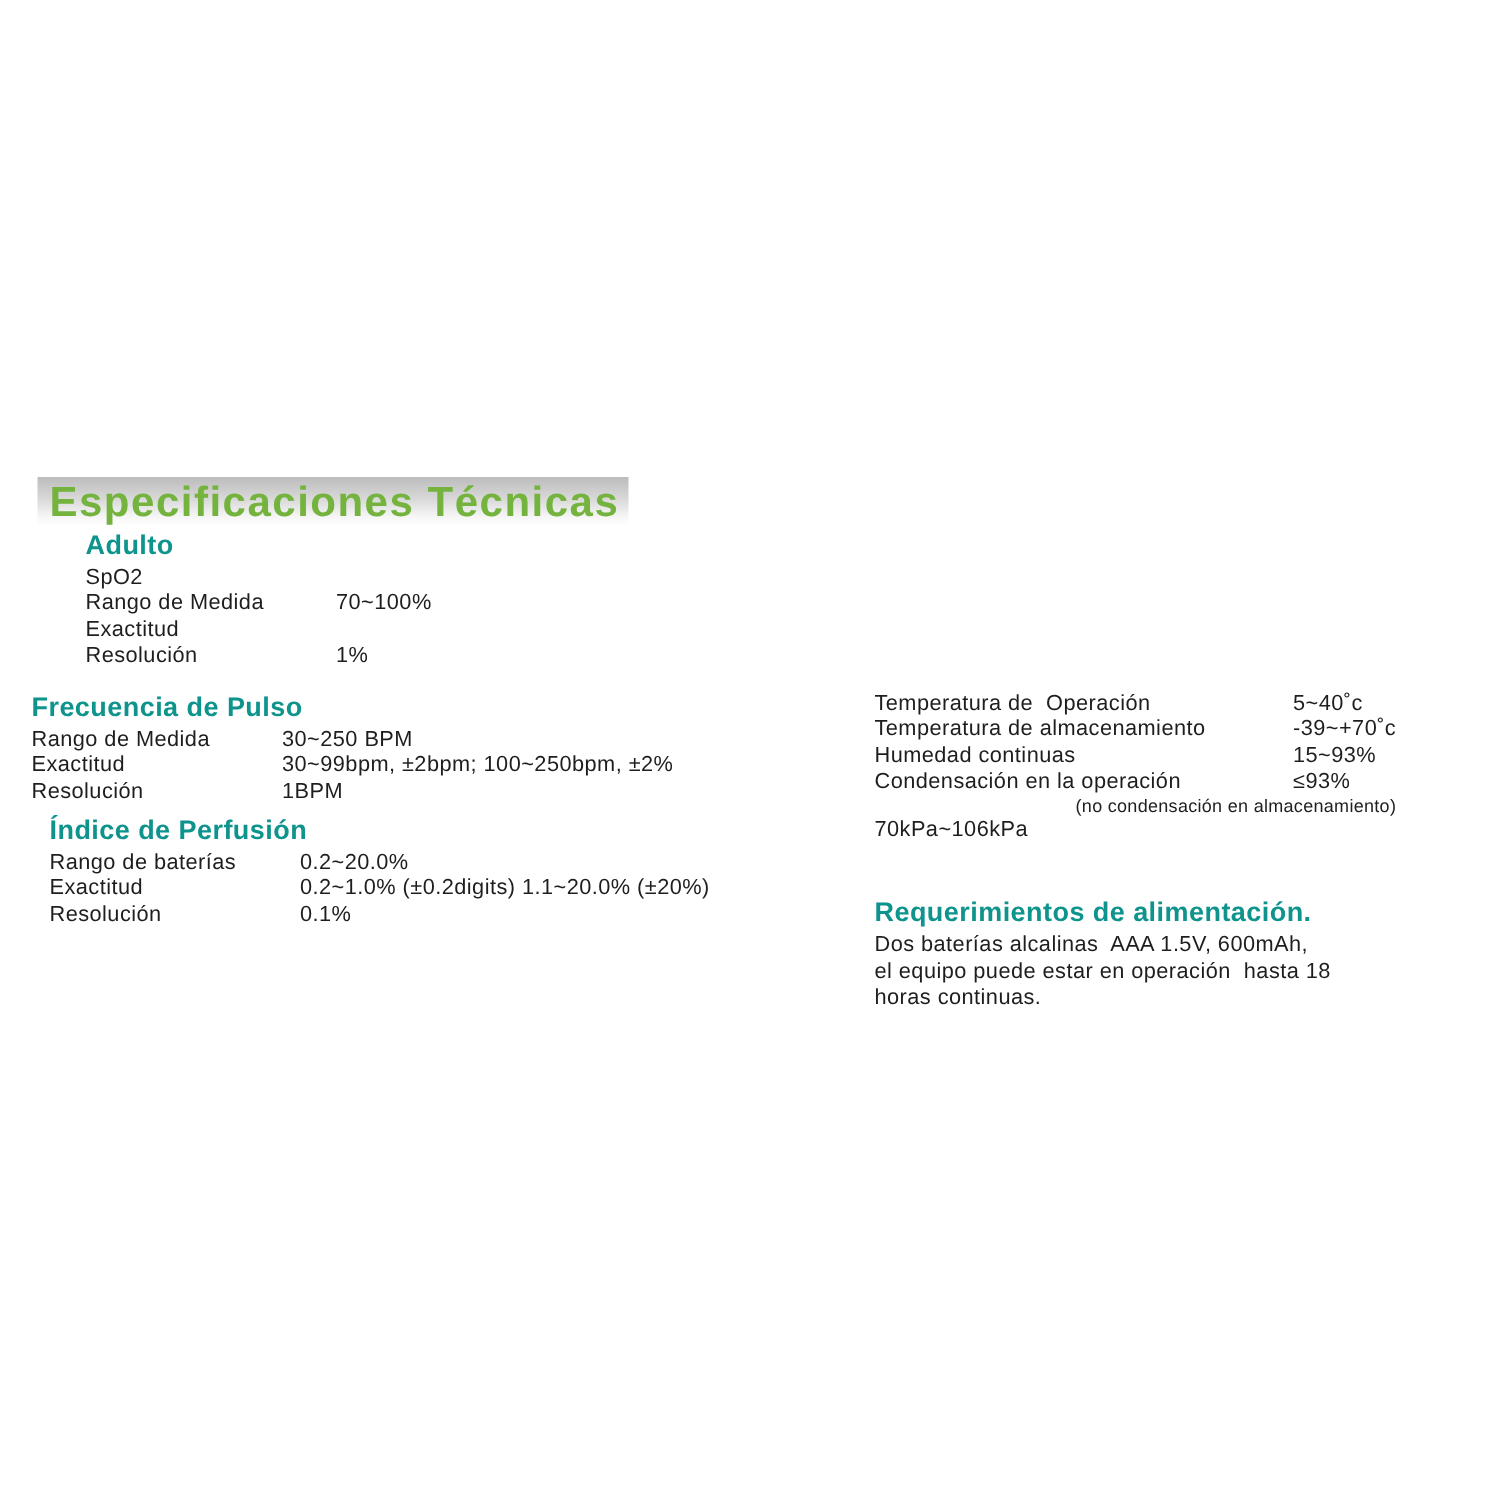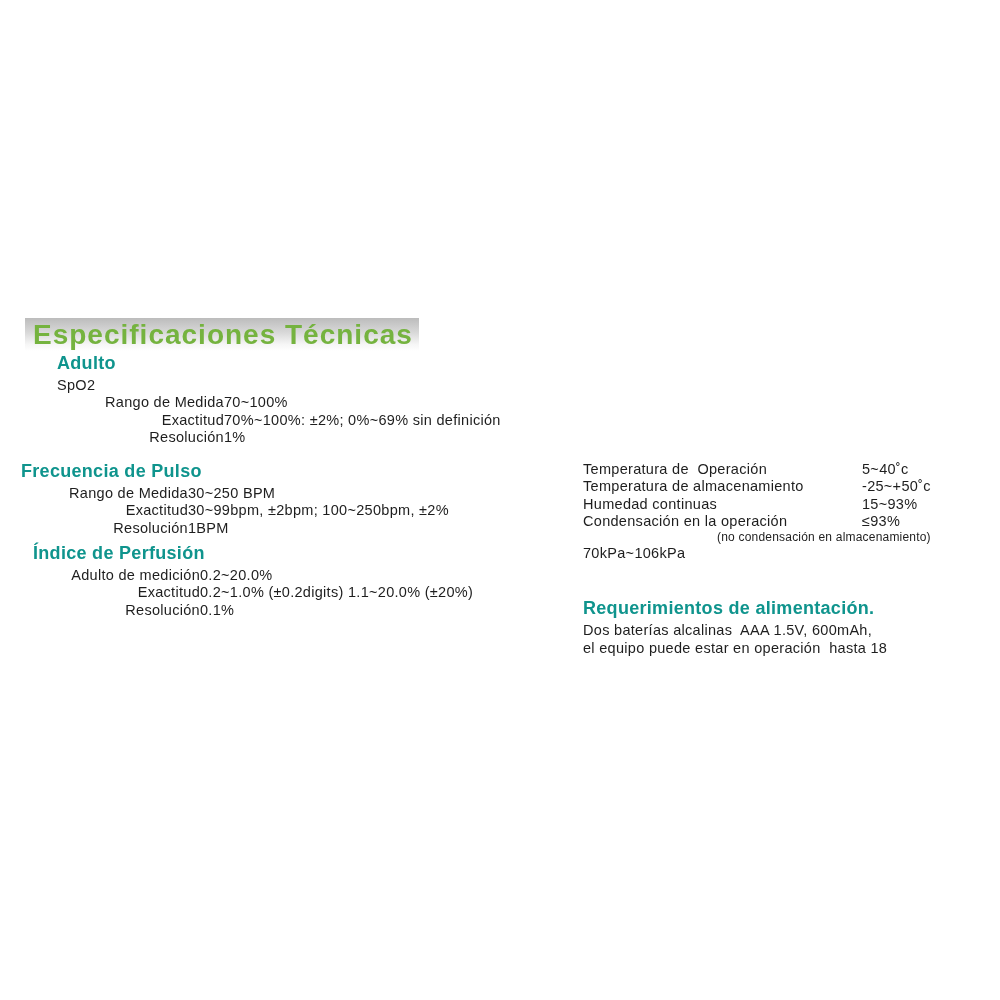--- a/index.html
+++ b/index.html
@@ -54,21 +54,21 @@
     white-space: pre;
   }
   .row {
     display: flex;
     font-size: 14.5px;
     line-height: 17.3px;
     letter-spacing: 0.3px;
     white-space: pre;
   }
   .row .lbl { flex: none; }
-  .left-col .lbl { width: 167px; text-align: right; }
+  .left-col .lbl { width: 167px; }
   .right-col .lbl { width: 279px; }
   .row .val { flex: none; }
   .note {
     font-size: 12px;
     line-height: 15px;
     letter-spacing: 0.2px;
     white-space: pre;
     text-align: right;
   }
   .para {
@@ -89,21 +89,20 @@
 
   <section class="sec left-col" style="left:33px; top:353px;margin-left:24px;">
     <h2>Adulto</h2>
     <div class="sub">SpO2</div>
     <div class="row">
       <span class="lbl">Rango de Medida</span>
       <span class="val">70~100%</span>
     </div>
     <div class="row">
       <span class="lbl">Exactitud</span>
-      <span class="val">70%~100%: ±2%; 0%~69% sin definición</span>
     </div>
     <div class="row">
       <span class="lbl">Resolución</span>
       <span class="val">1%</span>
     </div>
   </section>
 
   <section class="sec left-col" style="left:21px; top:461px;">
     <h2>Frecuencia de Pulso</h2>
     <div class="row">
@@ -116,55 +115,56 @@
     </div>
     <div class="row">
       <span class="lbl">Resolución</span>
       <span class="val">1BPM</span>
     </div>
   </section>
 
   <section class="sec left-col" style="left:33px; top:543px;">
     <h2>Índice de Perfusión</h2>
     <div class="row">
-      <span class="lbl">Adulto de medición</span>
+      <span class="lbl">Rango de baterías</span>
       <span class="val">0.2~20.0%</span>
     </div>
     <div class="row">
       <span class="lbl">Exactitud</span>
       <span class="val">0.2~1.0% (±0.2digits) 1.1~20.0% (±20%)</span>
     </div>
     <div class="row">
       <span class="lbl">Resolución</span>
       <span class="val">0.1%</span>
     </div>
   </section>
 
   <section class="sec right-col" style="left:583px; top:461px;">
     <div class="row">
       <span class="lbl">Temperatura de  Operación</span>
       <span class="val">5~40˚c</span>
     </div>
     <div class="row">
       <span class="lbl">Temperatura de almacenamiento</span>
-      <span class="val">-25~+50˚c</span>
+      <span class="val">-39~+70˚c</span>
     </div>
     <div class="row">
       <span class="lbl">Humedad continuas</span>
       <span class="val">15~93%</span>
     </div>
     <div class="row">
       <span class="lbl">Condensación en la operación</span>
       <span class="val">≤93%</span>
     </div>
     <div class="note">(no condensación en almacenamiento)</div>
     <div class="row">
       <span class="val">70kPa~106kPa</span>
     </div>
   </section>
 
   <section class="sec right-col" style="left:583px; top:598px;">
     <h2>Requerimientos de alimentación.</h2>
     <div class="para">Dos baterías alcalinas  AAA 1.5V, 600mAh,</div>
     <div class="para">el equipo puede estar en operación  hasta 18</div>
+    <div class="para">horas continuas.</div>
   </section>
 
 </div>
 
 </body></html>

